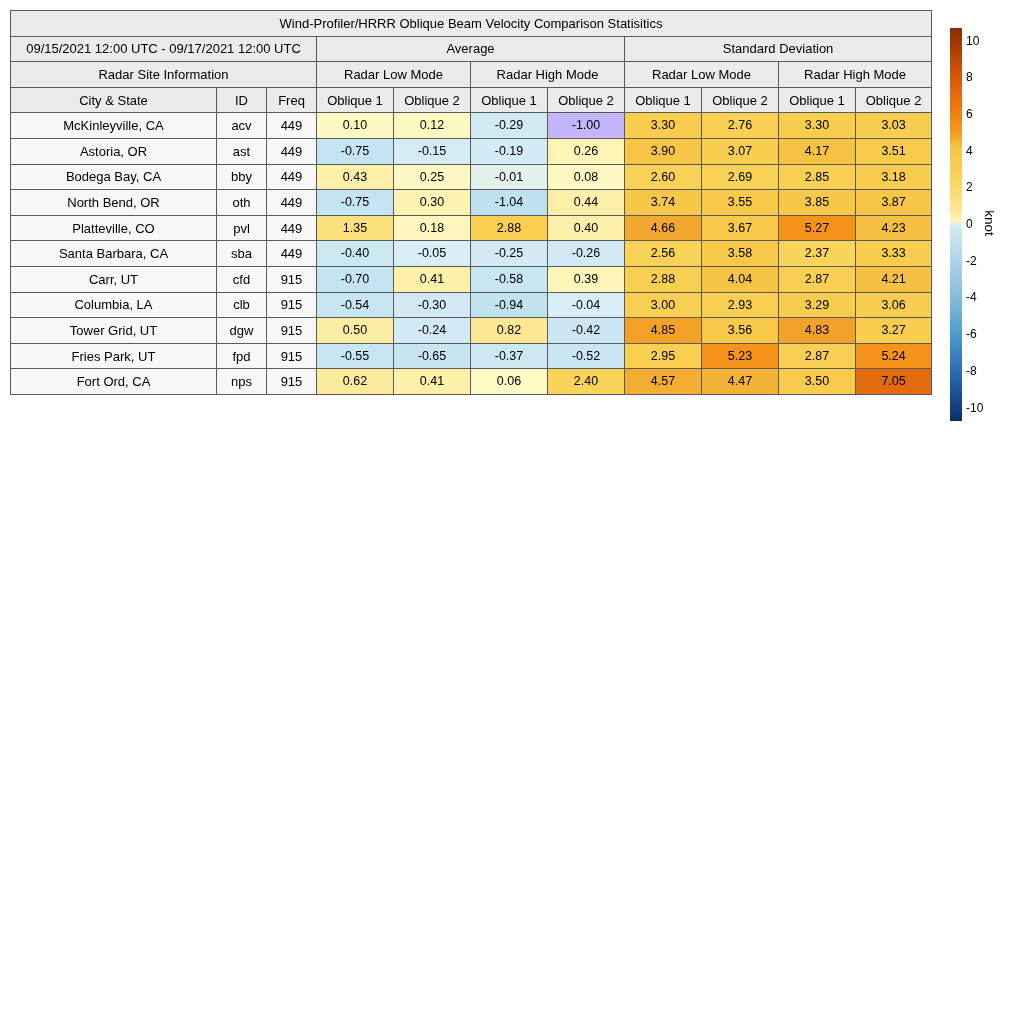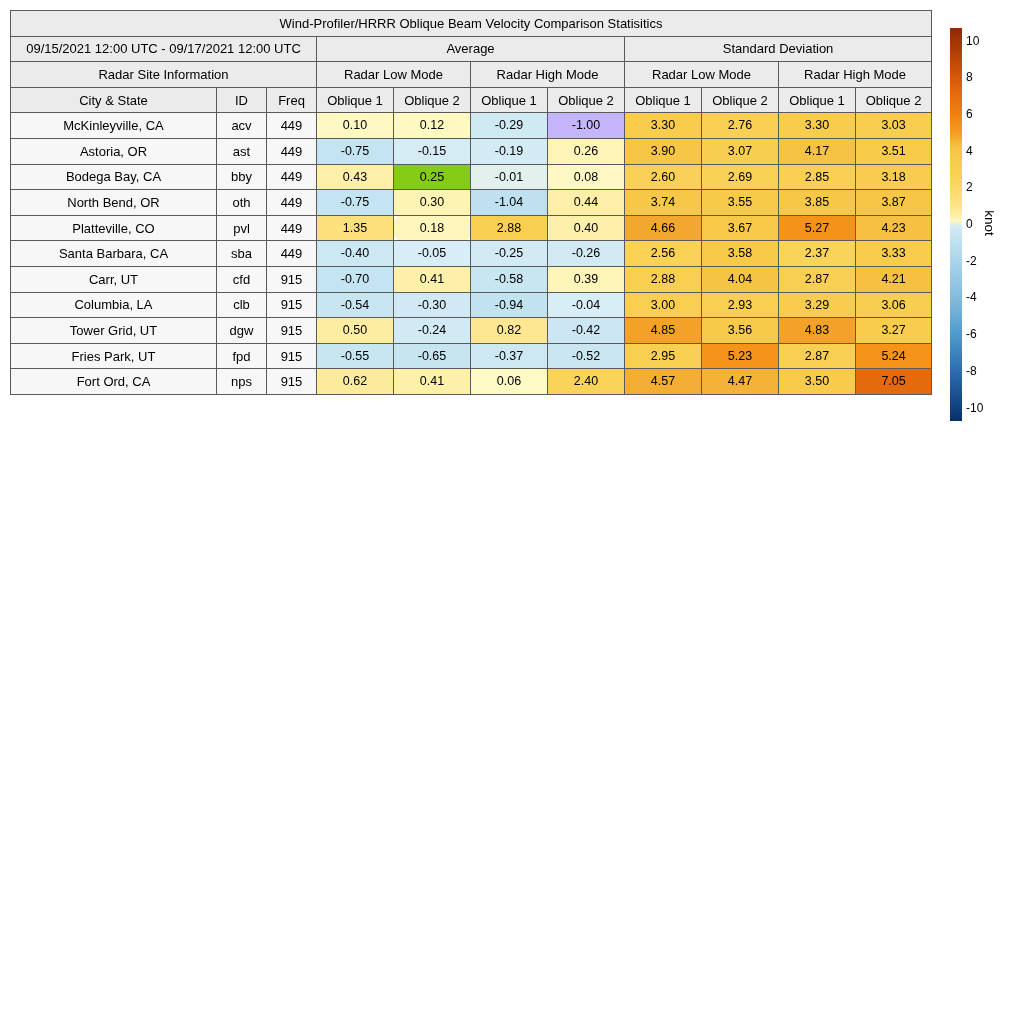--- a/index.html
+++ b/index.html
@@ -119,21 +119,21 @@
           <td class="val" style="background: rgb(247, 198, 70);">3.90</td>
           <td class="val" style="background: rgb(248, 206, 80);">3.07</td>
           <td class="val" style="background: rgb(246, 194, 67);">4.17</td>
           <td class="val" style="background: rgb(248, 203, 75);">3.51</td>
         </tr>
         <tr>
           <td class="site">Bodega Bay, CA</td>
           <td class="site">bby</td>
           <td class="site">449</td>
           <td class="val" style="background: rgb(253, 239, 168);">0.43</td>
-          <td class="val" style="background: #84cc16;">0.25</td>
+          <td class="val" style="background: #fef9c3;">0.25</td>
           <td class="val" style="background: rgb(226, 241, 235);">-0.01</td>
           <td class="val" style="background: rgb(254, 249, 196);">0.08</td>
           <td class="val" style="background: rgb(249, 209, 86);">2.60</td>
           <td class="val" style="background: rgb(249, 209, 85);">2.69</td>
           <td class="val" style="background: rgb(249, 208, 83);">2.85</td>
           <td class="val" style="background: rgb(248, 205, 79);">3.18</td>
         </tr>
         <tr>
           <td class="site">North Bend, OR</td>
           <td class="site">oth</td>
@@ -145,21 +145,21 @@
           <td class="val" style="background: rgb(247, 200, 72);">3.74</td>
           <td class="val" style="background: rgb(248, 202, 74);">3.55</td>
           <td class="val" style="background: rgb(247, 199, 71);">3.85</td>
           <td class="val" style="background: rgb(247, 198, 71);">3.87</td>
         </tr>
         <tr>
           <td class="site">Platteville, CO</td>
           <td class="site">pvl</td>
           <td class="site">449</td>
           <td class="val" style="background: rgb(252, 224, 124);">1.35</td>
-          <td class="val" style="background: rgb(254, 246, 188); border-radius: 8px;">0.18</td>
+          <td class="val" style="background: rgb(254, 246, 188);">0.18</td>
           <td class="val" style="background: rgb(249, 207, 82);">2.88</td>
           <td class="val" style="background: rgb(253, 240, 170);">0.40</td>
           <td class="val" style="background: rgb(242, 168, 46);">4.66</td>
           <td class="val" style="background: rgb(248, 201, 73);">3.67</td>
           <td class="val" style="background: rgb(245, 146, 25);">5.27</td>
           <td class="val" style="background: rgb(246, 192, 66);">4.23</td>
         </tr>
         <tr>
           <td class="site">Santa Barbara, CA</td>
           <td class="site">sba</td>

